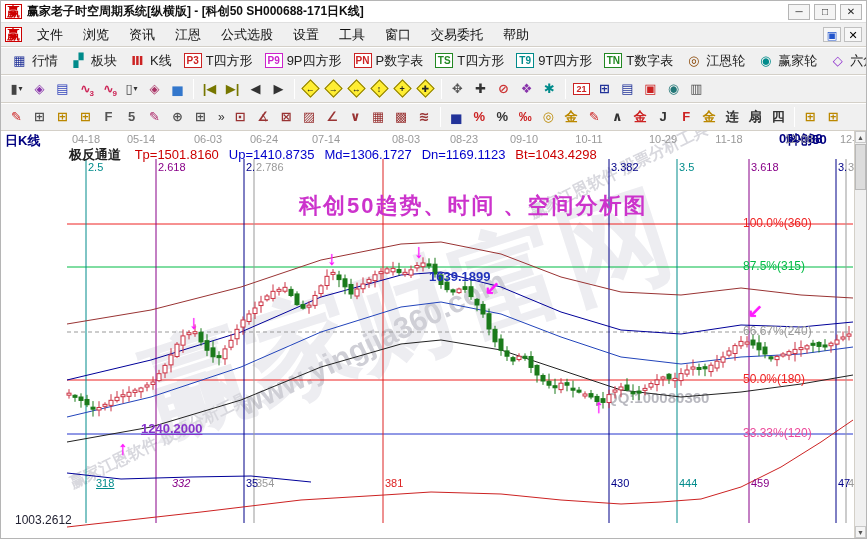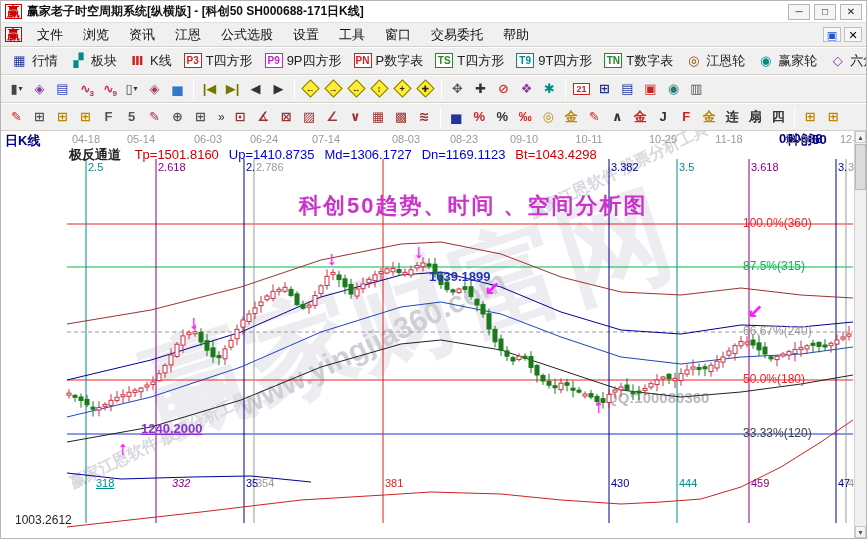--- a/index.html
+++ b/index.html
@@ -714,21 +714,21 @@
           <span class="ratio-lbl" style="left: 750px; color: rgb(136, 0, 136);">3.618</span>
           <span class="count-lbl" style="left: 750px; color: rgb(136, 0, 136);">459</span>
           <span class="ratio-lbl" style="left: 837px; color: rgb(0, 0, 136);">3.</span>
           <span class="count-lbl" style="left: 837px; color: rgb(0, 0, 136);">47</span>
           <span class="ratio-lbl" style="left: 847px; color: rgb(153, 153, 153);">3.7</span>
           <span class="count-lbl" style="left: 847px; color: rgb(153, 153, 153);">481</span>
           <span class="pct-lbl" style="left: 742px; top: 85px; color: rgb(238, 34, 34); text-align: right;">100.0%(360)</span>
           <span class="pct-lbl" style="left: 742px; top: 128px; color: rgb(0, 187, 68);">87.5%(315)</span>
           <span class="pct-lbl" style="left: 742px; top: 193px; color: rgb(153, 153, 153);">66.67%(240)</span>
           <span class="pct-lbl" style="left: 742px; top: 241px; color: rgb(238, 34, 34);">50.0%(180)</span>
-          <span class="pct-lbl" style="left: 742px; top: 295px; color: #404040; text-align: center;">33.33%(120)</span>
+          <span class="pct-lbl" style="left: 742px; top: 295px; color: #ec4899; text-align: center;">33.33%(120)</span>
           <span class="arrow" style="left: 122px; top: 318px;">↑</span>
           <span class="arrow" style="left: 193px; top: 192px;">↓</span>
           <span class="arrow" style="left: 331px; top: 128px;">↓</span>
           <span class="arrow" style="left: 418px; top: 121px;">↓</span>
           <span class="arrow" style="left: 491px; top: 157px;">↙</span>
           <span class="arrow" style="left: 598px; top: 276px;">↑</span>
           <span class="arrow" style="left: 754px; top: 180px;">↙</span>
         </div>
     </div>
     <div class="vscroll">

